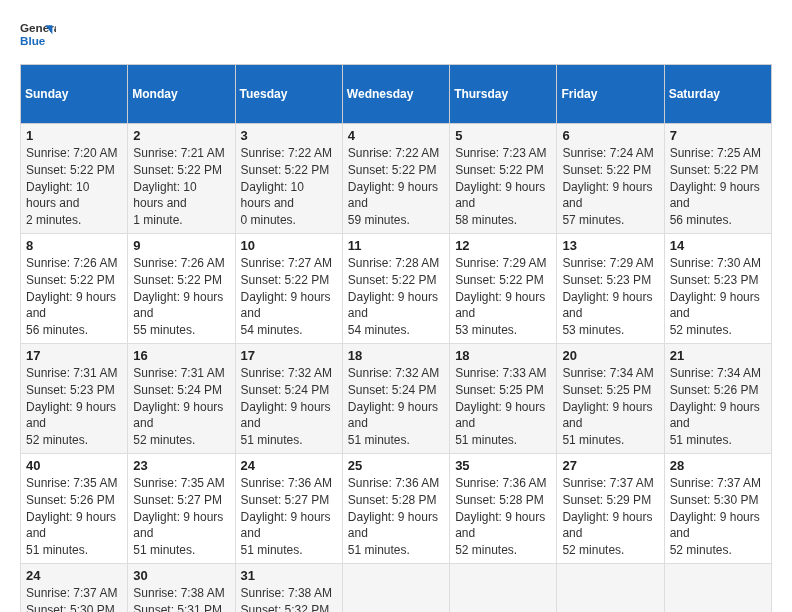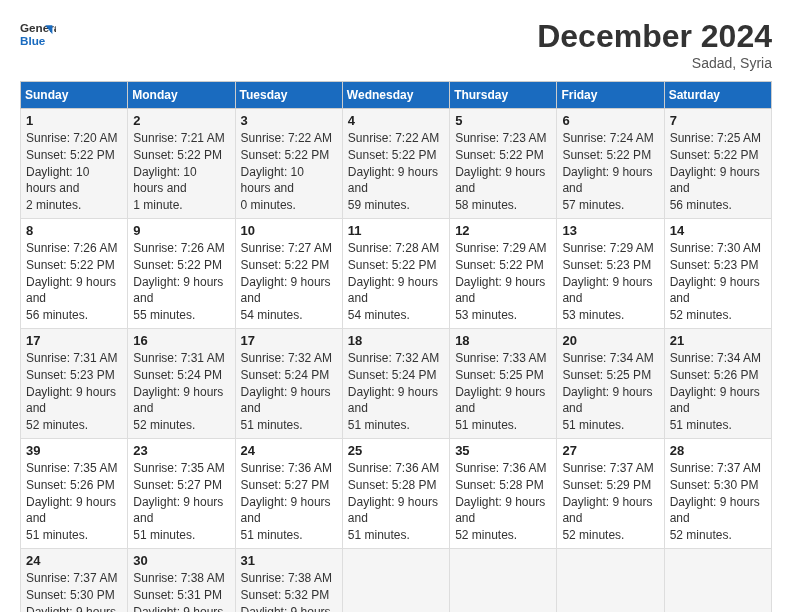--- a/index.html
+++ b/index.html
@@ -43,21 +43,21 @@
     table {
       width: 100%;
       border-collapse: collapse;
       font-size: 10px;
     }
     thead tr th {
       background-color: #1a6bbf;
       color: #fff;
       font-size: 12px;
       font-weight: bold;
-      padding: 6px 4px;
+      padding: 22px 4px;
       text-align: left;
       border: 1px solid #ccc;
     }
     tbody tr td {
       vertical-align: top;
       padding: 4px 5px;
       border: 1px solid #ddd;
       width: 107px;
       min-height: 70px;
     }
@@ -87,24 +87,20 @@
 <body>
 
 <div class="container">
   <div class="header-row">
     <div class="logo">
       <svg class="logo-icon" viewBox="0 0 40 40" xmlns="http://www.w3.org/2000/svg">
         <text y="16" font-size="13" font-weight="bold" fill="#333">General</text>
         <text y="30" font-size="13" font-weight="bold" fill="#1a6bbf">Blue</text>
         <polygon points="28,8 36,8 36,18" fill="#1a6bbf"></polygon>
       </svg>
-    </div>
-    <div class="title-block">
-      <div class="month-title">December 2024</div>
-      <div class="location">Sadad, Syria</div>
     </div>
   </div>
 
   <table>
     <thead>
       <tr>
         <th>Sunday</th>
         <th>Monday</th>
         <th>Tuesday</th>
         <th>Wednesday</th>
@@ -241,21 +237,21 @@
       </td>
           <td>
         <span class="day-num">21</span>
         <div class="day-info">
           Sunrise: 7:34 AM<br>Sunset: 5:26 PM<br>Daylight: 9 hours and<br>51 minutes.
         </div>
       </td>
         </tr>
         <tr>
           <td>
-        <span class="day-num">39</span>
+        <span class="day-num">40</span>
         <div class="day-info">
           Sunrise: 7:35 AM<br>Sunset: 5:26 PM<br>Daylight: 9 hours and<br>51 minutes.
         </div>
       </td>
           <td>
         <span class="day-num">23</span>
         <div class="day-info">
           Sunrise: 7:35 AM<br>Sunset: 5:27 PM<br>Daylight: 9 hours and<br>51 minutes.
         </div>
       </td>

